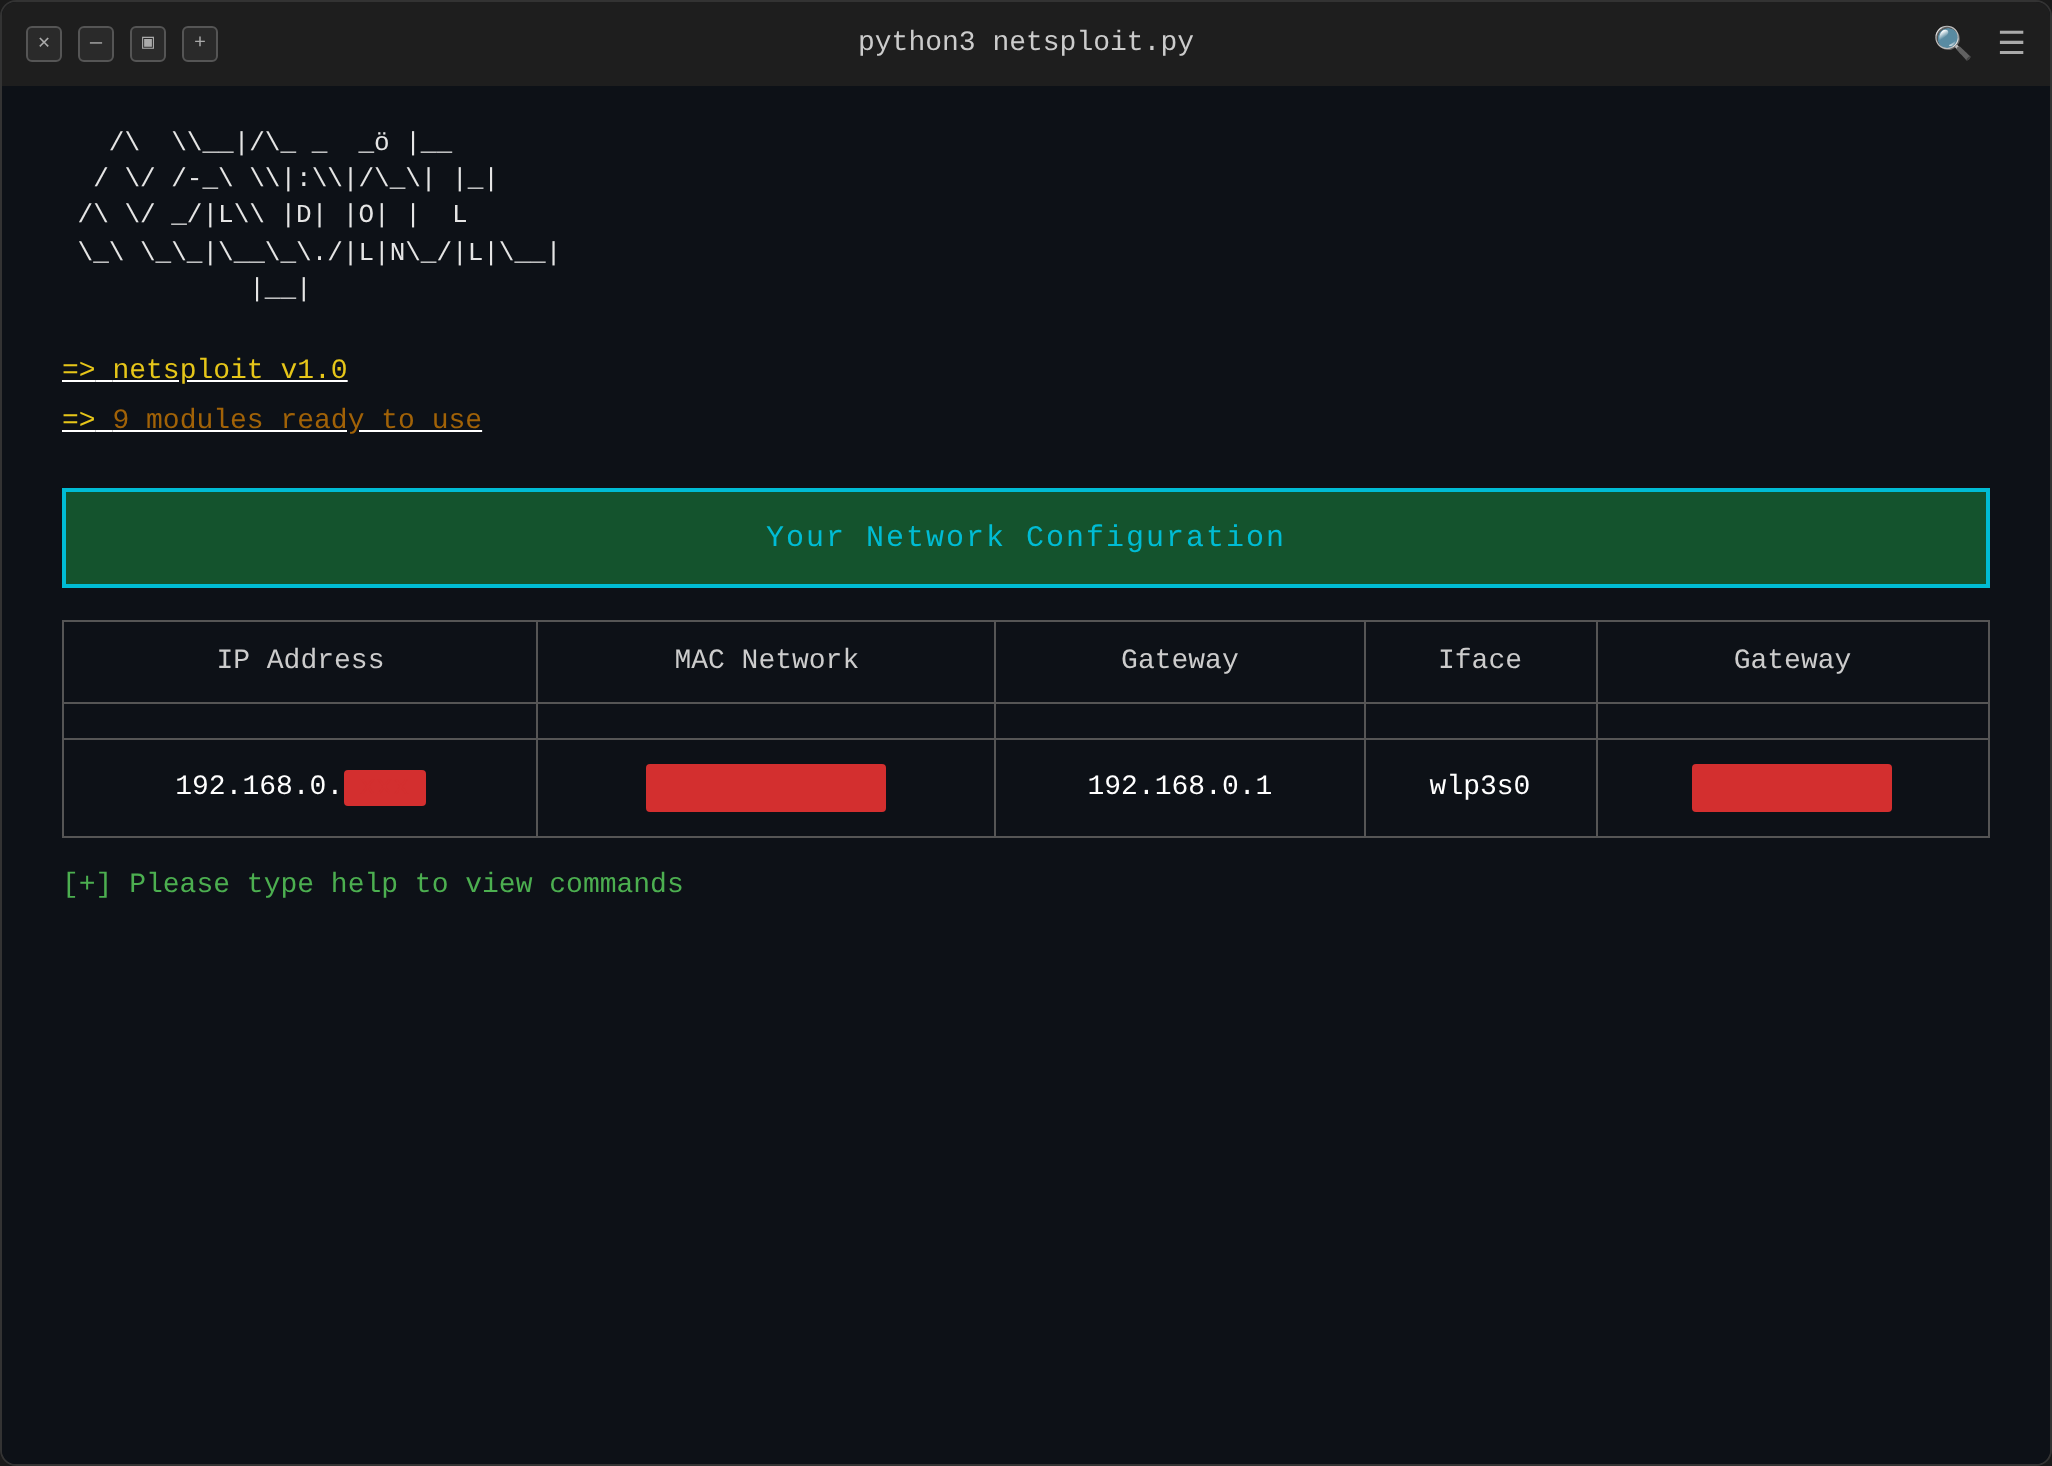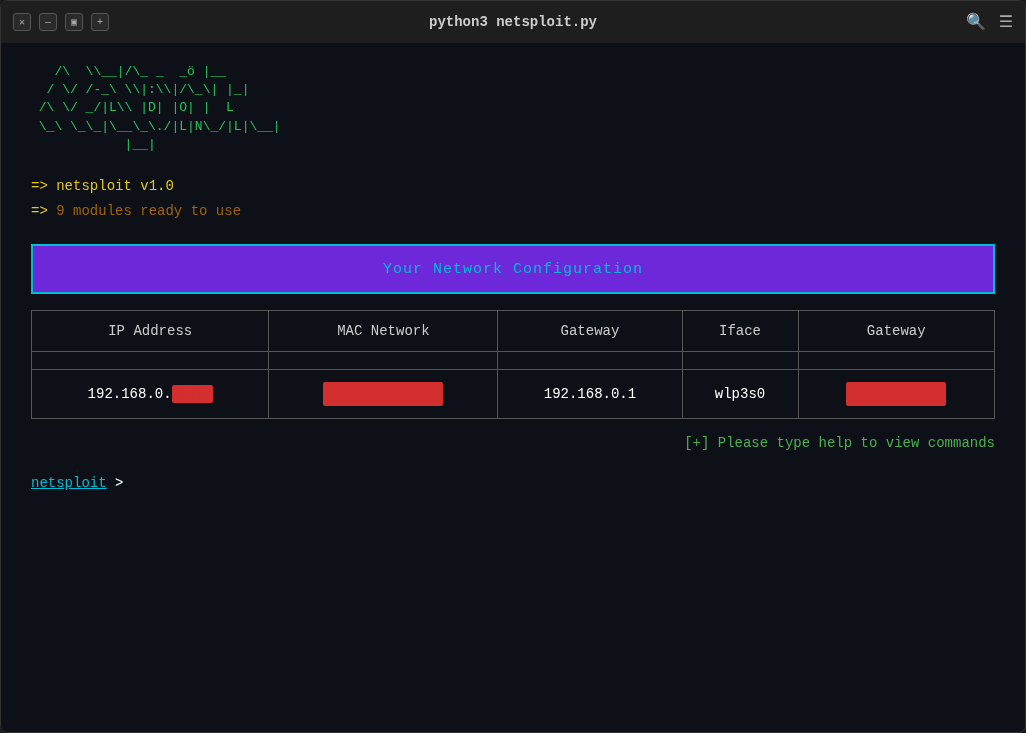--- a/index.html
+++ b/index.html
@@ -48,71 +48,71 @@
       color: #aaa;
       font-size: 10px;
     }
     .title-text {
       position: absolute;
       left: 50%;
       transform: translateX(-50%);
       color: #ccc;
       font-size: 14px;
       font-family: 'Courier New', Courier, monospace;
-      font-weight: bold;
     }
     .title-actions {
       margin-left: auto;
       display: flex;
       gap: 12px;
       align-items: center;
     }
     .title-icon {
       color: #aaa;
       font-size: 16px;
       cursor: pointer;
     }
     .terminal-body {
       flex: 1;
       background: #0d1117;
       padding: 20px 30px;
       overflow-y: auto;
       color: #fff;
     }
     .ascii-art {
-      color: #22c55e;
+      color: #e5e5e5;
       font-size: 13px;
       line-height: 1.4;
       white-space: pre;
       font-family: 'Courier New', Courier, monospace;
       margin-bottom: 20px;
     }
     .info-lines {
       margin-bottom: 20px;
     }
     .info-line {
       font-size: 14px;
       font-family: 'Courier New', Courier, monospace;
       line-height: 1.8;
+      text-decoration: underline;
     }
     .arrow {
       color: #e6c619;
     }
     .info-text-yellow {
       color: #e6c619;
     }
     .info-text-green {
       color: #a16207;
     }
     .network-config-box {
       border: 2px solid #00bcd4;
       padding: 14px;
       margin-bottom: 16px;
       text-align: center;
-      background: #6d28d9;
+      background: #14532d;
     }
     .network-config-label {
       color: #00bcd4;
       font-size: 15px;
       font-family: 'Courier New', Courier, monospace;
       letter-spacing: 1px;
     }
     .network-table {
       width: 100%;
       border-collapse: collapse;
@@ -164,22 +164,21 @@
       background: #d32f2f;
       color: #d32f2f;
       padding: 1px 8px;
       border-radius: 2px;
       display: inline-block;
     }
     .help-line {
       color: #4caf50;
       font-size: 14px;
       font-family: 'Courier New', Courier, monospace;
-      margin-bottom: 24px;
-      text-align: right;
+      margin-bottom: 10px;
     }
     .prompt-line {
       font-size: 14px;
       font-family: 'Courier New', Courier, monospace;
     }
     .prompt-name {
       color: #00bcd4;
       text-decoration: underline;
     }
     .prompt-arrow {
@@ -257,18 +256,15 @@
           <td>wlp3s0</td>
           <td>
             <span class="redacted-sm">&nbsp;</span>
           </td>
         </tr>
       </tbody>
     </table>
 
     <div class="help-line">[+] Please type help to view commands</div>
 
-    <div class="prompt-line">
-      <span class="prompt-name">netsploit</span><span class="prompt-arrow"> &gt;</span>
-    </div>
 
   </div>
 </div>
 
 </body></html>

